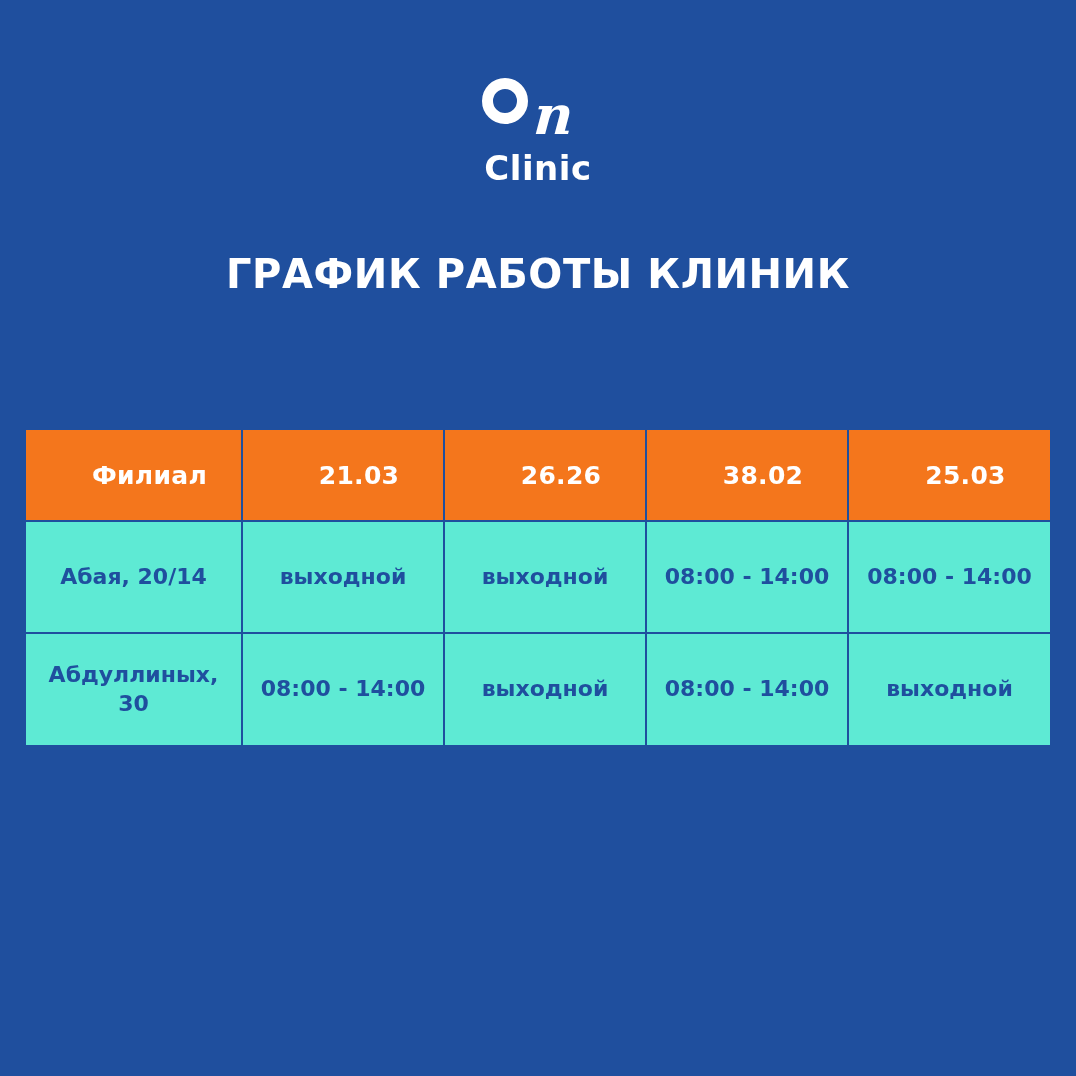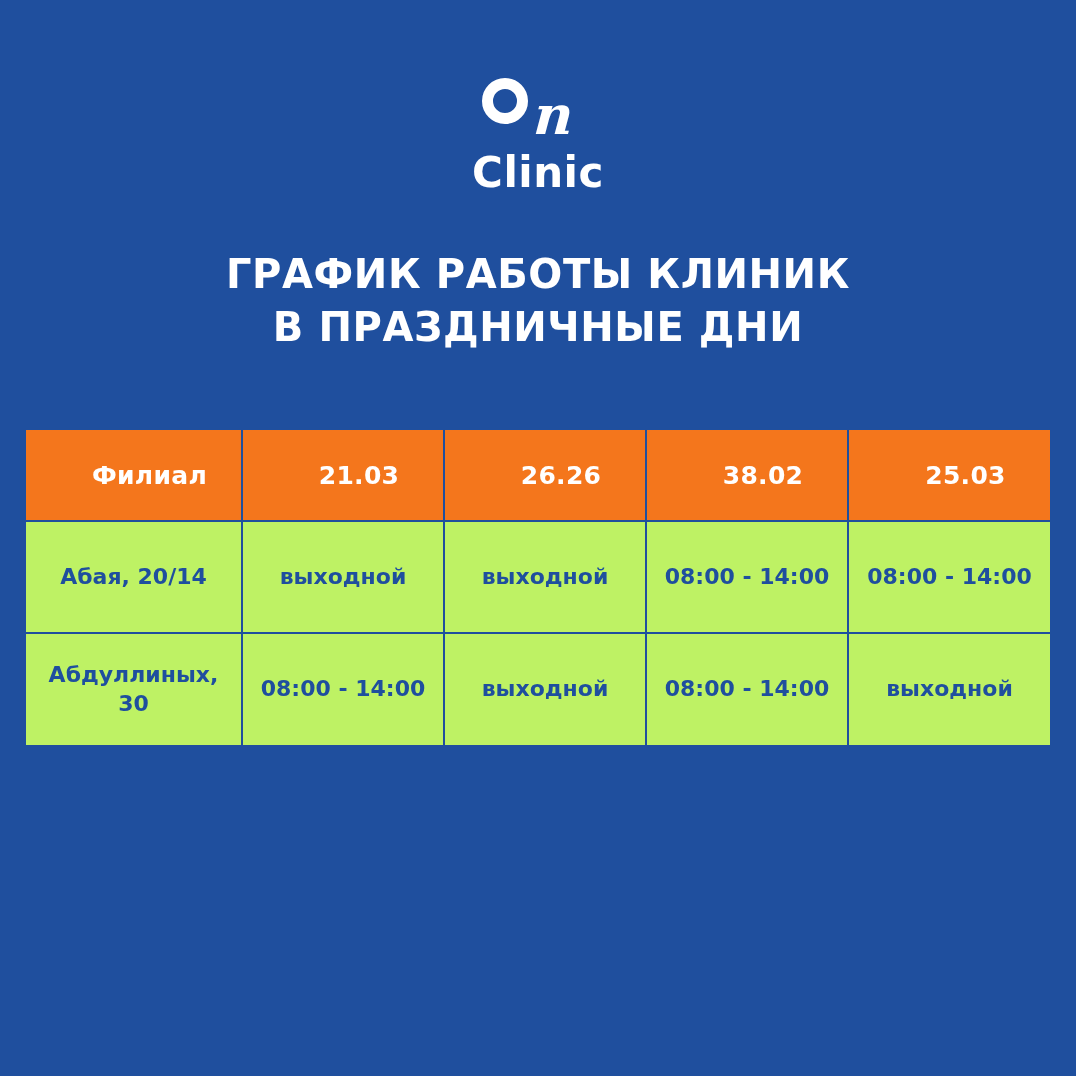--- a/index.html
+++ b/index.html
@@ -55,21 +55,21 @@
     font-weight: 700;
     font-size: 54px;
     line-height: 54px;
     color: #ffffff;
     transform: skewX(-4deg);
   }
   .logo-word {
     margin-top: -6px;
     font-family: "DejaVu Sans", sans-serif;
     font-weight: 700;
-    font-size: 42px;
+    font-size: 34px;
     letter-spacing: 0.5px;
     color: #ffffff;
   }
 
   
   .headline {
     position: absolute;
     top: 248px;
     left: 0;
     width: 100%;
@@ -102,21 +102,21 @@
   .schedule thead th {
     background: #f4761c;
     color: #ffffff;
     font-size: 25px;
     height: 88px;
     border-right: 2px solid #1f4f9e;
     letter-spacing: 0.3px;
   }
   .schedule thead th:last-child { border-right: none; }
   .schedule tbody td {
-    background: #bef264;
+    background: #5eead4;
     color: #1f4f9e;
     font-size: 22px;
     height: 112px;
     border-right: 2px solid #1f4f9e;
     border-top: 2px solid #1f4f9e;
     padding: 6px 8px;
     box-sizing: border-box;
     line-height: 1.3;
   }
   .schedule tbody td:last-child { border-right: none; }
@@ -131,21 +131,20 @@
   <div class="logo">
     <div class="logo-mark">
       <span class="logo-o"></span>
       <span class="logo-n">n</span>
     </div>
     <div class="logo-word">Clinic</div>
   </div>
 
   <div class="headline">
     <span class="l1">ГРАФИК РАБОТЫ КЛИНИК</span>
-    <span class="l2">В ПРАЗДНИЧНЫЕ ДНИ</span>
   </div>
 
   <table class="schedule">
     <colgroup>
       <col class="col-branch">
       <col class="col-day">
       <col class="col-day">
       <col class="col-day">
       <col class="col-day">
     </colgroup>

